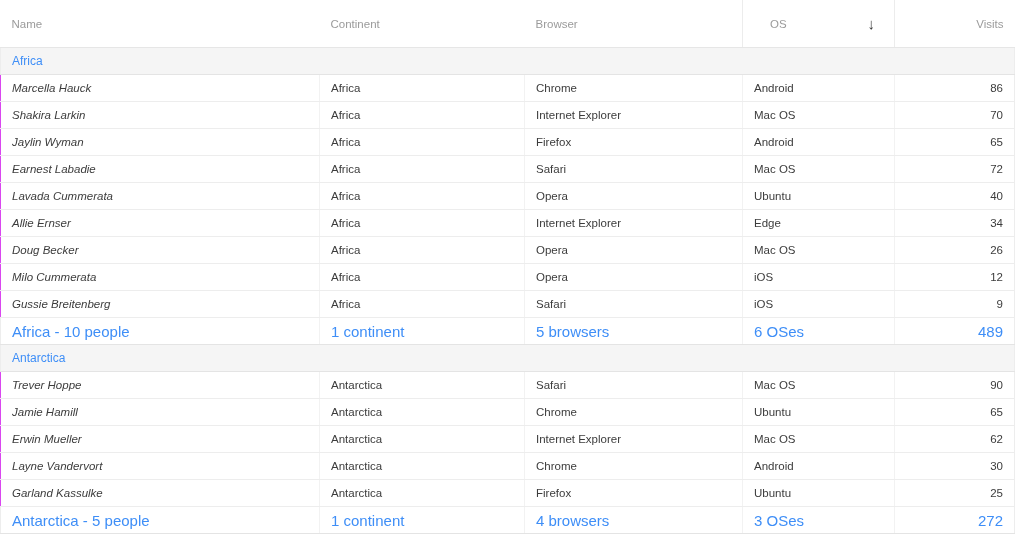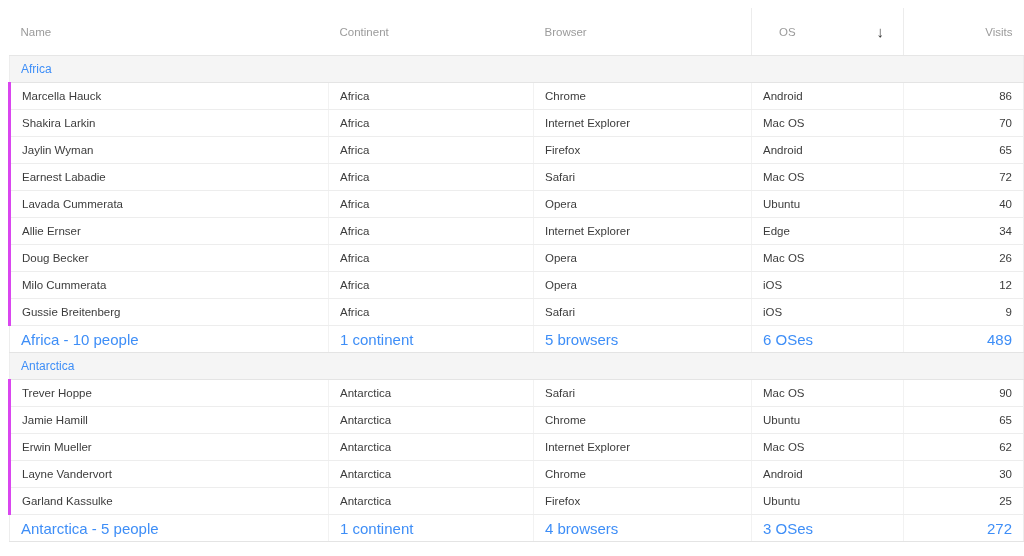--- a/index.html
+++ b/index.html
@@ -10,21 +10,21 @@
   body {
     width: 1024px;
     height: 556px;
     overflow: hidden;
     font-family: "Liberation Sans", sans-serif;
     -webkit-font-smoothing: antialiased;
   }
 
   .table-wrap {
     width: 1014px;
-    margin: 8px;
+    margin: 0;
     background: #ffffff;
     box-sizing: border-box;
   }
 
   table.grid {
     width: 1014px;
     border-collapse: collapse;
     table-layout: fixed;
     font-size: 11.5px;
     color: #333333;
@@ -75,21 +75,21 @@
     border-bottom: 1px solid #ededed;
     border-left: 1px solid #f2f2f2;
     vertical-align: middle;
     box-sizing: border-box;
     white-space: nowrap;
     overflow: hidden;
     text-overflow: ellipsis;
     color: #3c3c3c;
     font-size: 11.5px;
   }
-  tbody tr.data-row td:first-child { border-left: 3px solid #d946ef; }
+  tbody tr.data-row td:first-child { border-left: 1px solid #d946ef; font-style: italic; }
   tbody tr.data-row td.num {
     text-align: right;
     padding-right: 11px;
   }
 
   tr.group-row td {
     height: 27px;
     padding: 0 11px;
     background: #f5f5f5;
     border-bottom: 1px solid #e4e4e4;

